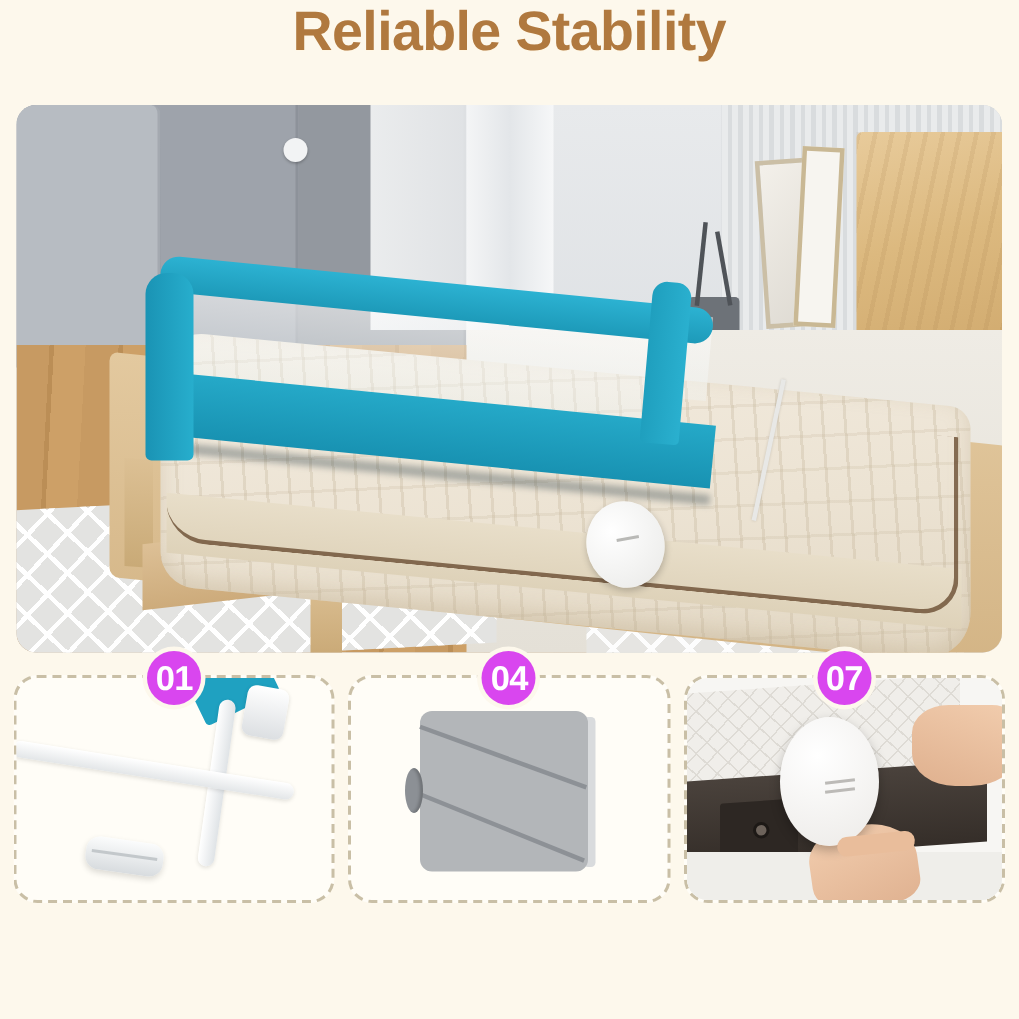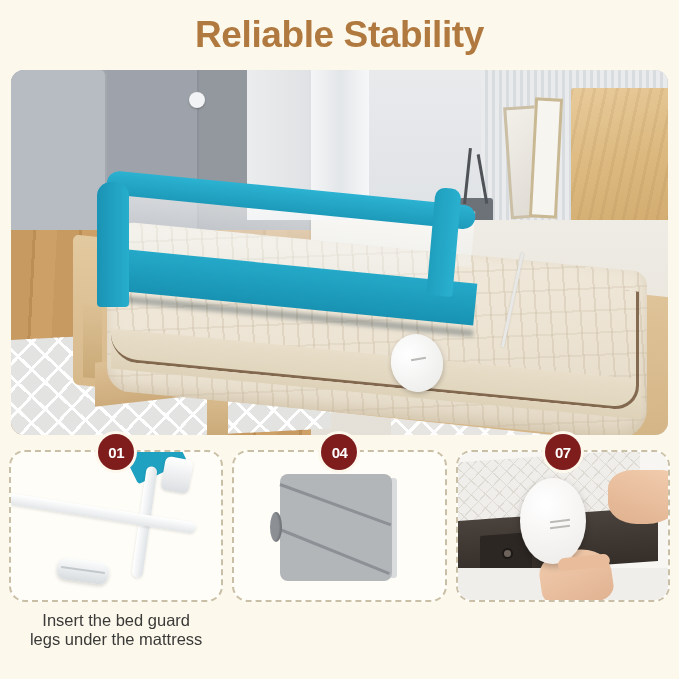--- a/index.html
+++ b/index.html
@@ -8,21 +8,20 @@
     background:#FDF8EC;
     font-family:"Liberation Sans", sans-serif;
     position:relative;
     overflow:hidden;
   }
 
   
   #title-bar {
     height:70px;
     display:flex;
-    align-items:center;
     justify-content:center;
   }
   #page-title {
     font-size:37px;
     font-weight:bold;
     color:#B0793F;
     letter-spacing:-0.4px;
     text-shadow:0 1px 0 #fff7e6;
   }
 
@@ -252,22 +251,22 @@
     width:679px;
     display:flex;
     gap:9px;
     padding:0 9px;
   }
   .step { width:217px; position:relative; }
   .badge {
     position:absolute;
     left:50%; top:-16px; transform:translateX(-50%);
     width:36px; height:36px; border-radius:50%;
-    background:#7f1d1d;
-    color:#fff; font-size:15px; font-weight:bold;
+    background:#d946ef;
+    color:#fff; font-size:23px; font-weight:bold;
     display:flex; align-items:center; justify-content:center;
     z-index:4; letter-spacing:-0.5px;
     box-shadow:0 0 0 3px #FDF8EC;
   }
   .panel {
     height:152px;
     border:2px dashed #C9BFA6;
     border-radius:16px;
     background:#FFFDF7;
     overflow:hidden;
@@ -455,21 +454,20 @@
   <div class="step">
     <div class="badge">01</div>
     <div class="panel">
       <div class="p1-teal"></div>
       <div class="p1-joint"></div>
       <div class="p1-bar-down"></div>
       <div class="p1-bar-diag"></div>
       <div class="p1-foot"></div>
       <div class="p1-foot-line"></div>
     </div>
-    <div class="caption">Insert the bed guard<br>legs under the mattress</div>
   </div>
 
   <div class="step">
     <div class="badge">04</div>
     <div class="panel">
       <div class="p2-edge"></div>
       <div class="p2-mattress"></div>
       <div class="p2-strap-a"></div>
       <div class="p2-strap-b"></div>
       <div class="p2-disc"></div>

